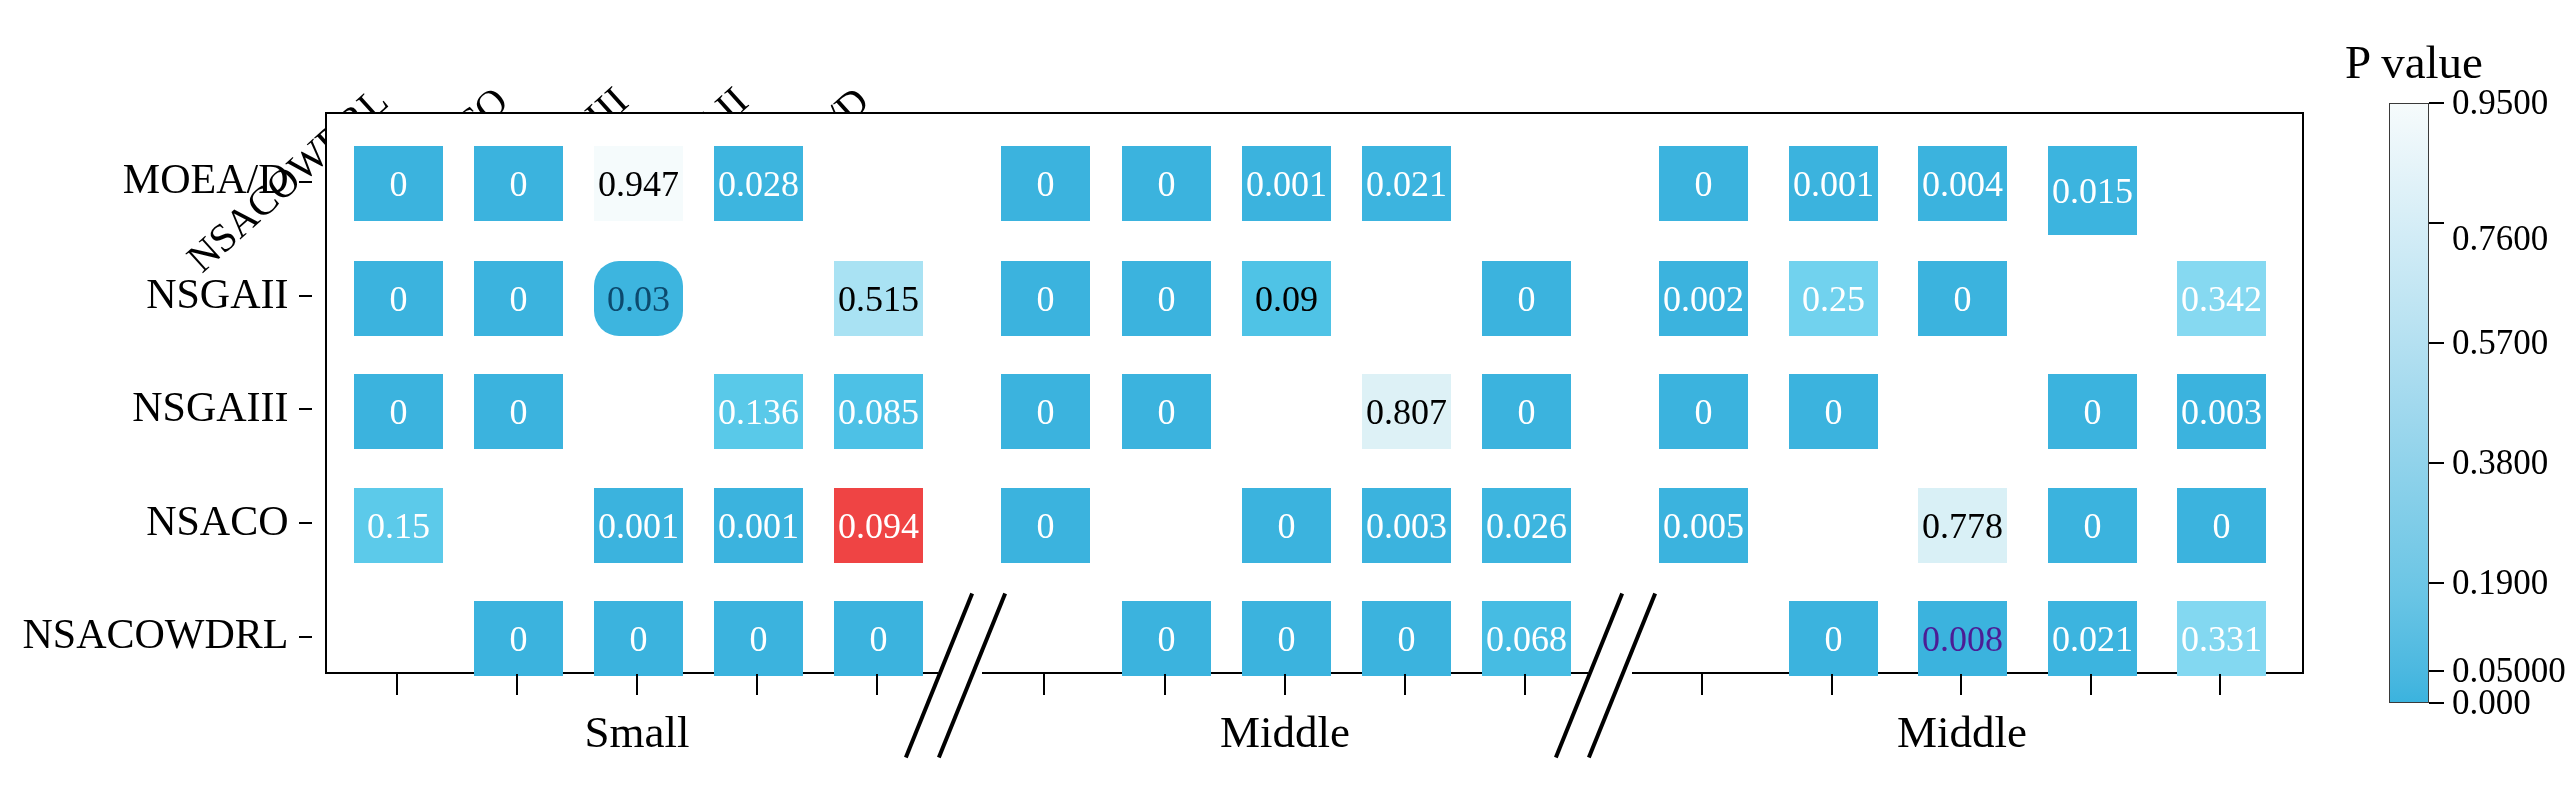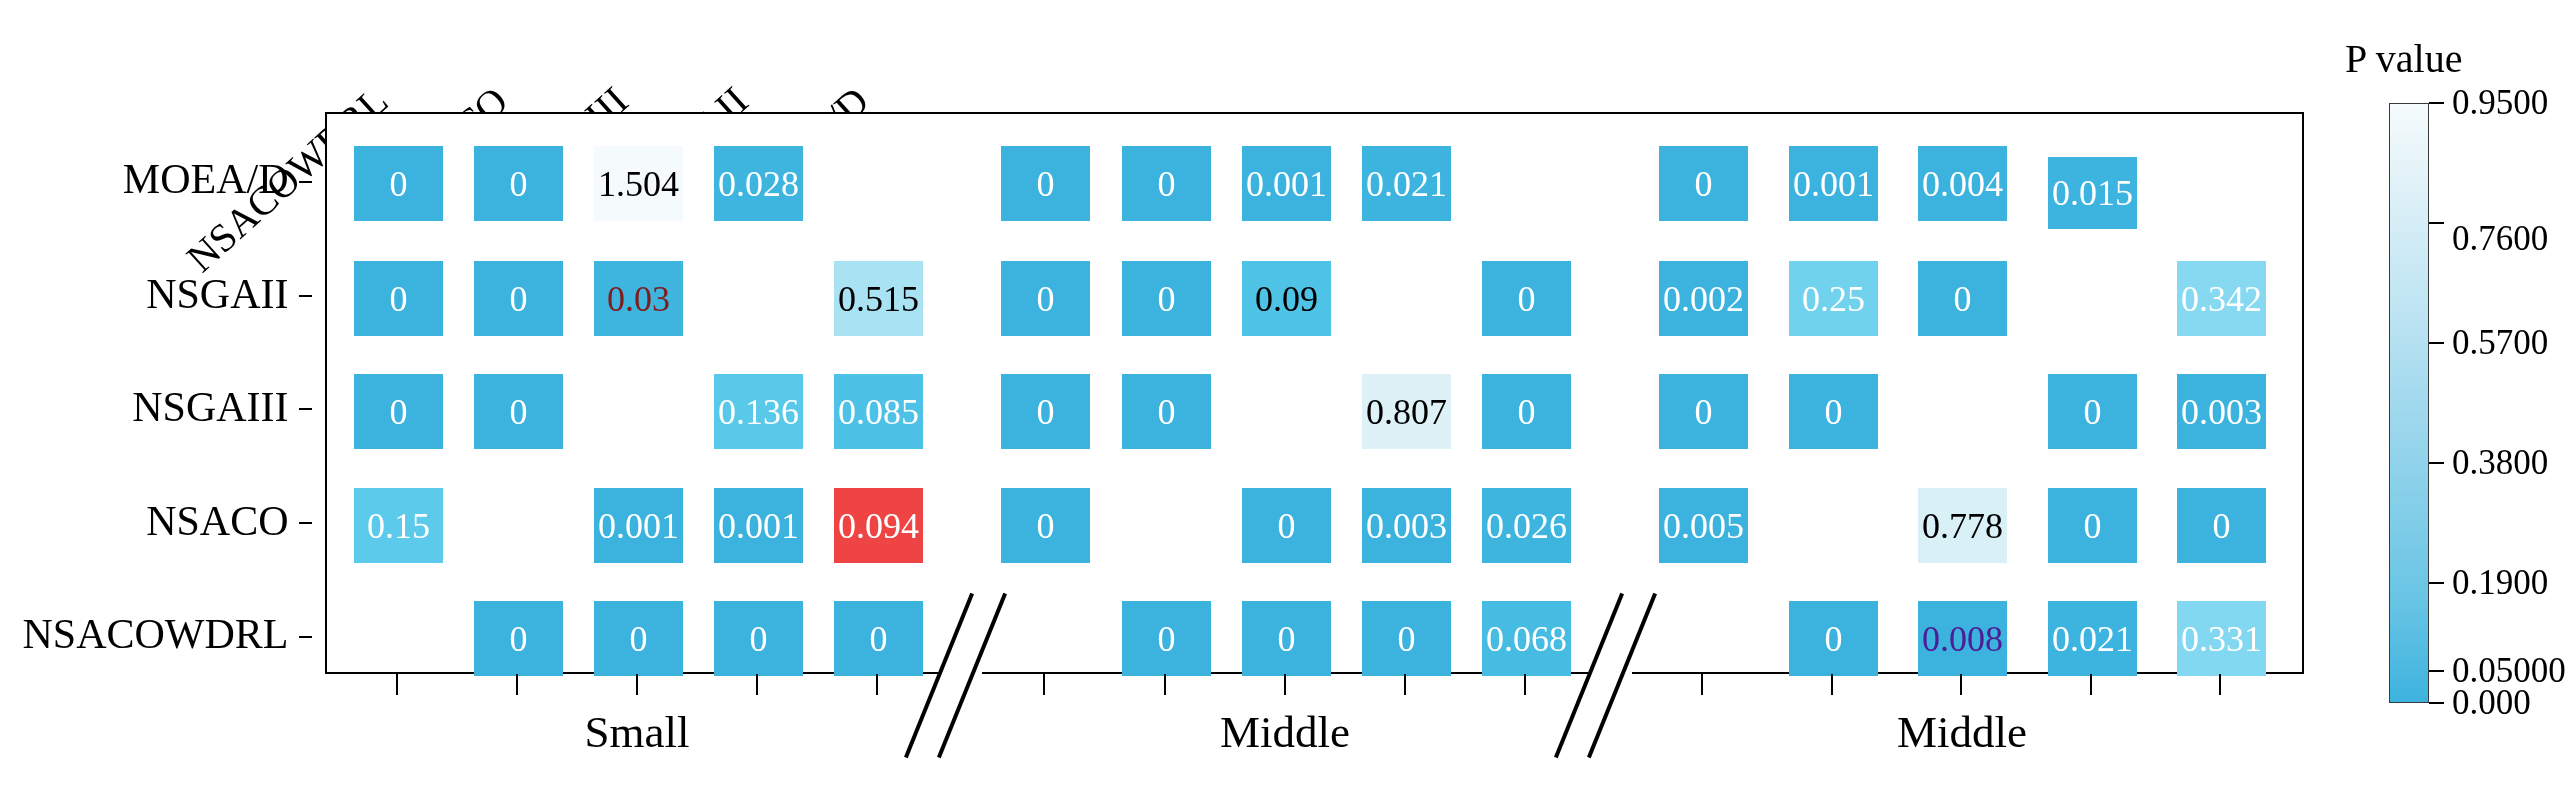--- a/index.html
+++ b/index.html
@@ -133,21 +133,21 @@
     position: absolute;
     left: 2345px;
     top: 35px;
     width: 231px;
     height: 694px;
   }
   #colorbar-title {
     position: absolute;
     left: 0px;
     top: 0px;
-    font-size: 40px;
+    font-size: 47px;
     white-space: nowrap;
   }
   #colorbar-bar {
     position: absolute;
     left: 44px;
     top: 68px;
     width: 40px;
     height: 600px;
     border: 1.8px solid #3a3a3a;
     box-sizing: border-box;
@@ -199,36 +199,36 @@
       <div class="row-tick" style="top: 408px; right: 0px;"></div>
       <div class="row-label" style="top: 500px; right: 23.5px;">NSACO</div>
       <div class="row-tick" style="top: 522px; right: 0px;"></div>
       <div class="row-label" style="top: 613px; right: 23.5px;">NSACOWDRL</div>
       <div class="row-tick" style="top: 636px; right: 0px;"></div>
     </div>
 
   <div id="plot">
       <div class="cell" style="left: 27px; top: 32px; width: 89px; height: 75px; background: rgb(59, 179, 222); color: rgb(255, 255, 255);">0</div>
       <div class="cell" style="left: 147px; top: 32px; width: 89px; height: 75px; background: rgb(59, 179, 222); color: rgb(255, 255, 255);">0</div>
-      <div class="cell" style="left: 267px; top: 32px; width: 89px; height: 75px; background: rgb(245, 251, 252); color: rgb(0, 0, 0);">1.504</div>
+      <div class="cell" style="left: 267px; top: 32px; width: 89px; height: 75px; background: rgb(245, 251, 252); color: rgb(0, 0, 0);">0.947</div>
       <div class="cell" style="left: 387px; top: 32px; width: 89px; height: 75px; background: rgb(61, 181, 223); color: rgb(255, 255, 255);">0.028</div>
       <div class="cell empty" style="left: 507px; top: 32px; width: 89px; height: 75px;"></div>
       <div class="cell" style="left: 674px; top: 32px; width: 89px; height: 75px; background: rgb(59, 179, 222); color: rgb(255, 255, 255);">0</div>
       <div class="cell" style="left: 795px; top: 32px; width: 89px; height: 75px; background: rgb(59, 179, 222); color: rgb(255, 255, 255);">0</div>
       <div class="cell" style="left: 915px; top: 32px; width: 89px; height: 75px; background: rgb(59, 179, 222); color: rgb(255, 255, 255);">0.001</div>
       <div class="cell" style="left: 1035px; top: 32px; width: 89px; height: 75px; background: rgb(60, 180, 223); color: rgb(255, 255, 255);">0.021</div>
       <div class="cell empty" style="left: 1155px; top: 32px; width: 89px; height: 75px;"></div>
       <div class="cell" style="left: 1332px; top: 32px; width: 89px; height: 75px; background: rgb(59, 179, 222); color: rgb(255, 255, 255);">0</div>
       <div class="cell" style="left: 1462px; top: 32px; width: 89px; height: 75px; background: rgb(59, 179, 222); color: rgb(255, 255, 255);">0.001</div>
       <div class="cell" style="left: 1591px; top: 32px; width: 89px; height: 75px; background: rgb(59, 179, 222); color: rgb(255, 255, 255);">0.004</div>
-      <div class="cell" style="left: 1721px; top: 43px; width: 89px; height: 72px; background: rgb(60, 180, 223); color: rgb(255, 255, 255);">0.015</div>
+      <div class="cell" style="left: 1721px; top: 32px; width: 89px; height: 89px; background: rgb(60, 180, 223); color: rgb(255, 255, 255);">0.015</div>
       <div class="cell empty" style="left: 1850px; top: 32px; width: 89px; height: 75px;"></div>
       <div class="cell" style="left: 27px; top: 147px; width: 89px; height: 75px; background: rgb(59, 179, 222); color: rgb(255, 255, 255);">0</div>
       <div class="cell" style="left: 147px; top: 147px; width: 89px; height: 75px; background: rgb(59, 179, 222); color: rgb(255, 255, 255);">0</div>
-      <div class="cell" style="left: 267px; top: 147px; width: 89px; height: 75px; background: rgb(61, 181, 223); color: #7f1d1d;">0.03</div>
+      <div class="cell" style="left: 267px; top: 147px; width: 89px; height: 75px; background: rgb(61, 181, 223); color: #0c4a6e; border-radius: 25px;">0.03</div>
       <div class="cell empty" style="left: 387px; top: 147px; width: 89px; height: 75px;"></div>
       <div class="cell" style="left: 507px; top: 147px; width: 89px; height: 75px; background: rgb(169, 226, 243); color: rgb(0, 0, 0);">0.515</div>
       <div class="cell" style="left: 674px; top: 147px; width: 89px; height: 75px; background: rgb(59, 179, 222); color: rgb(255, 255, 255);">0</div>
       <div class="cell" style="left: 795px; top: 147px; width: 89px; height: 75px; background: rgb(59, 179, 222); color: rgb(255, 255, 255);">0</div>
       <div class="cell" style="left: 915px; top: 147px; width: 89px; height: 75px; background: rgb(79, 195, 230); color: #000000;">0.09</div>
       <div class="cell empty" style="left: 1035px; top: 147px; width: 89px; height: 75px;"></div>
       <div class="cell" style="left: 1155px; top: 147px; width: 89px; height: 75px; background: rgb(59, 179, 222); color: rgb(255, 255, 255);">0</div>
       <div class="cell" style="left: 1332px; top: 147px; width: 89px; height: 75px; background: rgb(59, 179, 222); color: rgb(255, 255, 255);">0.002</div>
       <div class="cell" style="left: 1462px; top: 147px; width: 89px; height: 75px; background: rgb(113, 210, 238); color: rgb(255, 255, 255);">0.25</div>
       <div class="cell" style="left: 1591px; top: 147px; width: 89px; height: 75px; background: rgb(59, 179, 222); color: rgb(255, 255, 255);">0</div>

